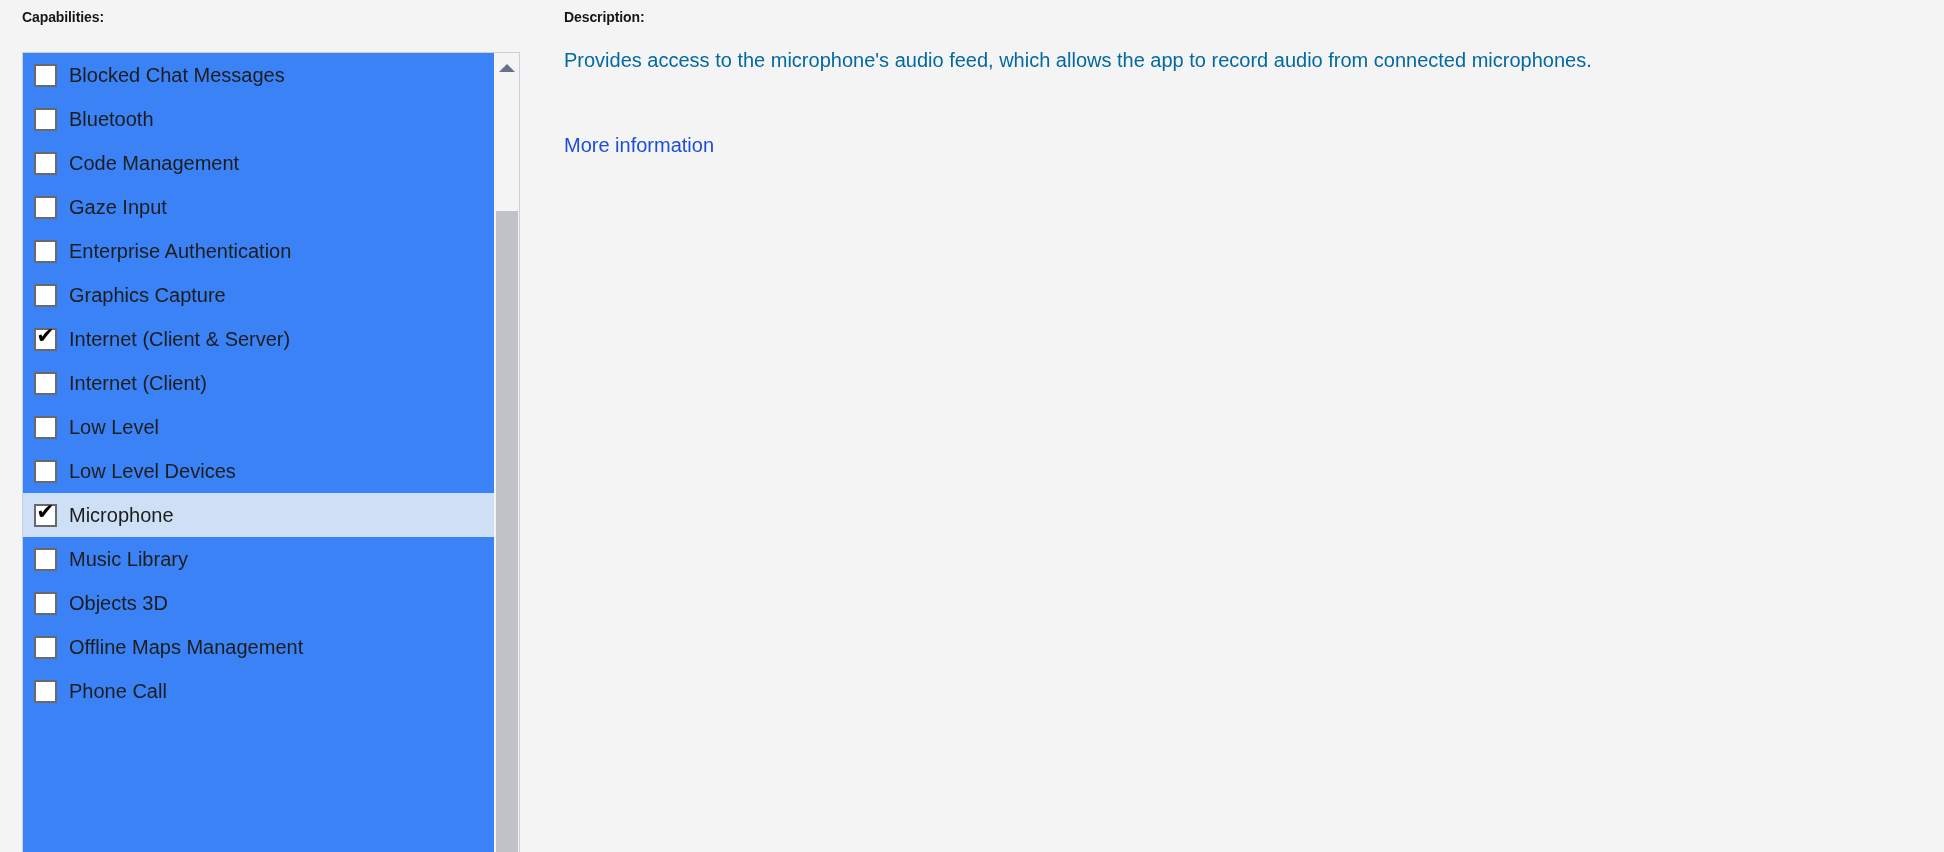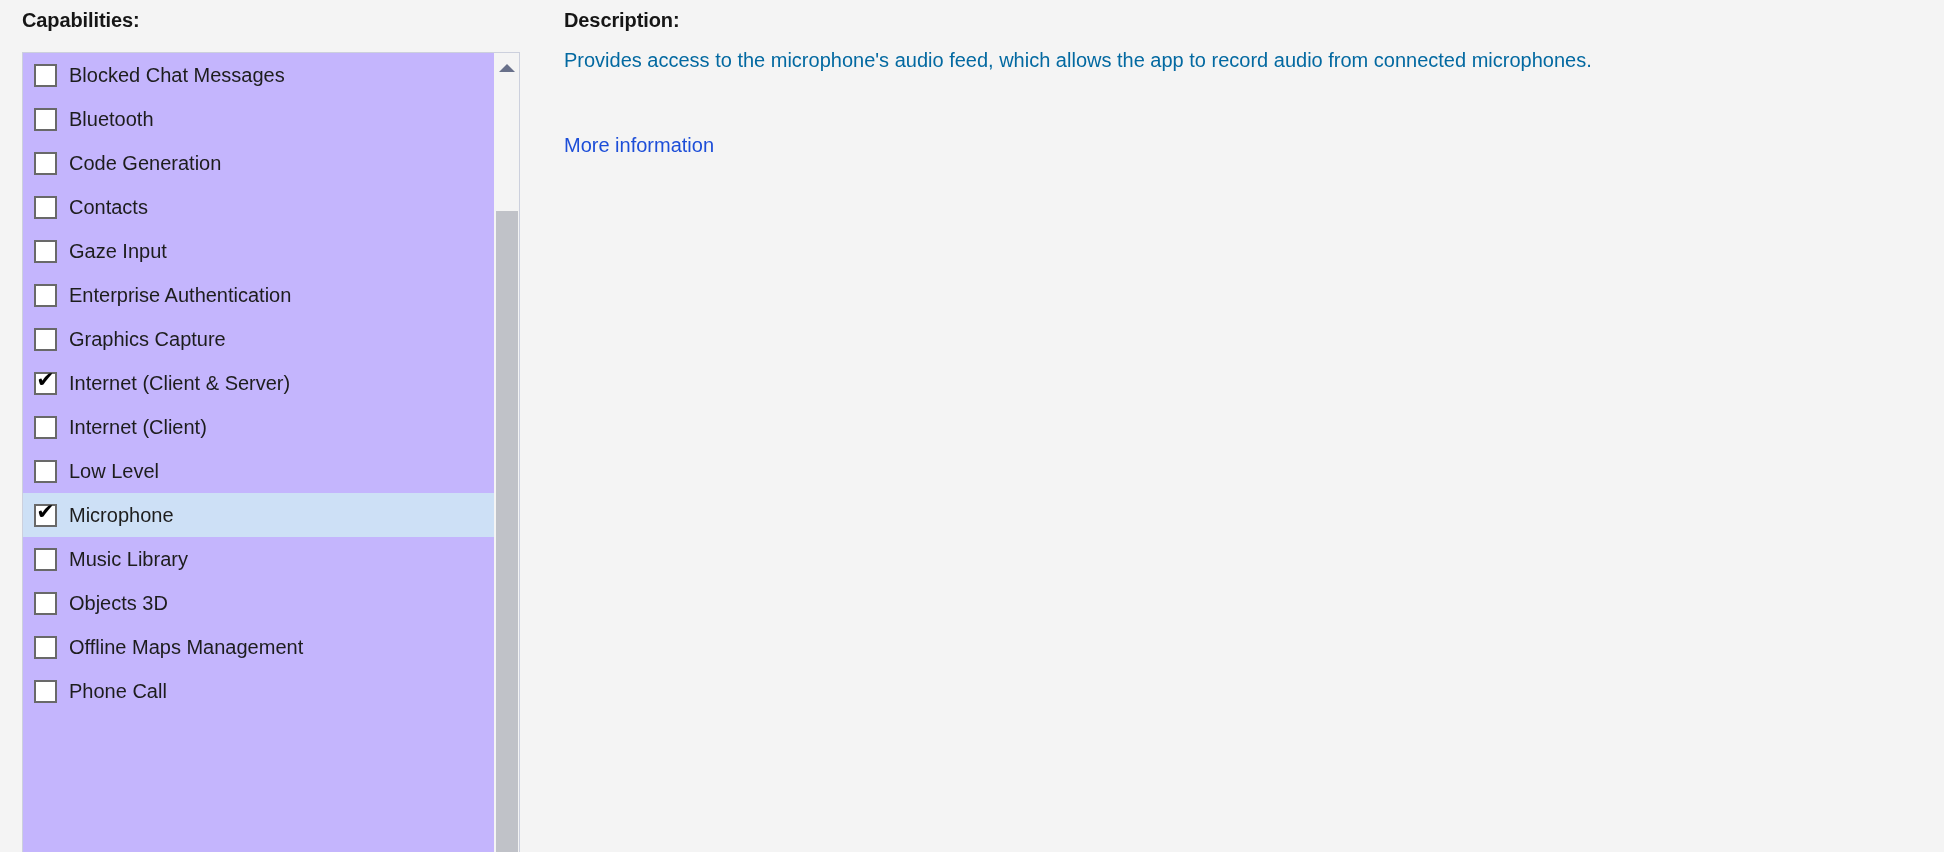--- a/index.html
+++ b/index.html
@@ -24,41 +24,41 @@
   
   #capabilities-pane {
     position: absolute;
     left: 0;
     top: 0;
     width: 530px;
     height: 852px;
   }
 
   .section-heading {
-    font-size: 20px;
+    font-size: 14px;
     font-weight: bold;
     color: #161616;
     letter-spacing: -0.1px;
   }
 
   #capabilities-heading {
     position: absolute;
     left: 22px;
     top: 9px;
   }
 
   #capabilities-listbox {
     position: absolute;
     left: 22px;
     top: 52px;
     width: 498px;
     height: 800px;
     border: 1px solid #ccd0dd;
     border-bottom: none;
-    background: #c4b5fd;
+    background: #3b82f6;
     box-sizing: border-box;
     overflow: hidden;
   }
 
   #capabilities-list {
     position: absolute;
     left: 0;
     top: 0;
     width: 473px;
     height: 100%;
@@ -195,25 +195,21 @@
           <div class="cap-row">
             <span class="cap-checkbox"></span>
             <span class="cap-label">Blocked Chat Messages</span>
           </div>
           <div class="cap-row">
             <span class="cap-checkbox"></span>
             <span class="cap-label">Bluetooth</span>
           </div>
           <div class="cap-row">
             <span class="cap-checkbox"></span>
-            <span class="cap-label">Code Generation</span>
-          </div>
-          <div class="cap-row">
-            <span class="cap-checkbox"></span>
-            <span class="cap-label">Contacts</span>
+            <span class="cap-label">Code Management</span>
           </div>
           <div class="cap-row">
             <span class="cap-checkbox"></span>
             <span class="cap-label">Gaze Input</span>
           </div>
           <div class="cap-row">
             <span class="cap-checkbox"></span>
             <span class="cap-label">Enterprise Authentication</span>
           </div>
           <div class="cap-row">
@@ -226,20 +222,24 @@
             </span>
             <span class="cap-label">Internet (Client &amp; Server)</span>
           </div>
           <div class="cap-row">
             <span class="cap-checkbox"></span>
             <span class="cap-label">Internet (Client)</span>
           </div>
           <div class="cap-row">
             <span class="cap-checkbox"></span>
             <span class="cap-label">Low Level</span>
+          </div>
+          <div class="cap-row">
+            <span class="cap-checkbox"></span>
+            <span class="cap-label">Low Level Devices</span>
           </div>
           <div class="cap-row selected">
             <span class="cap-checkbox checked">
               <span class="tick">✔</span>
             </span>
             <span class="cap-label">Microphone</span>
           </div>
           <div class="cap-row">
             <span class="cap-checkbox"></span>
             <span class="cap-label">Music Library</span>

